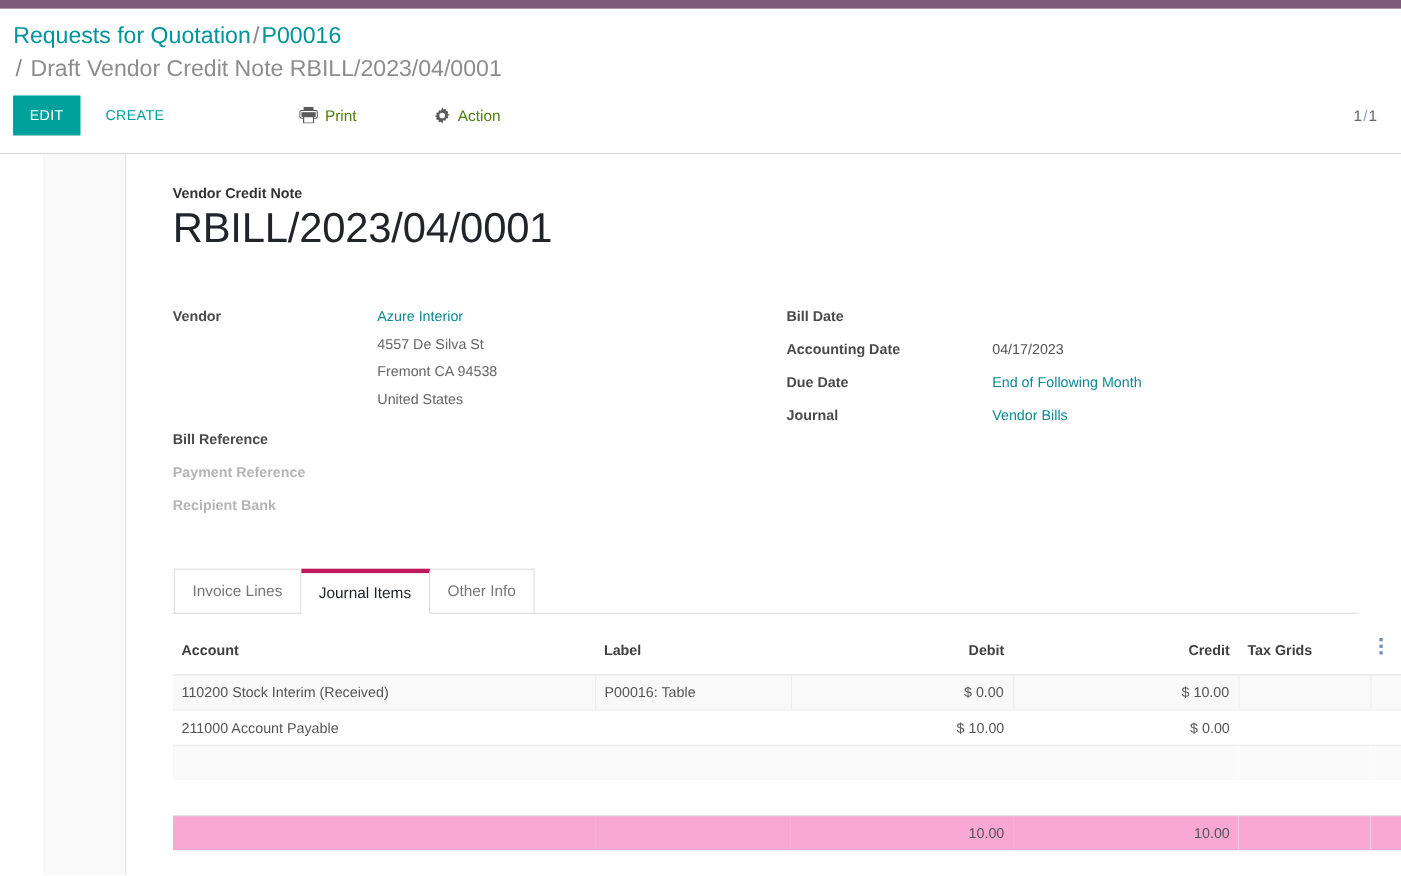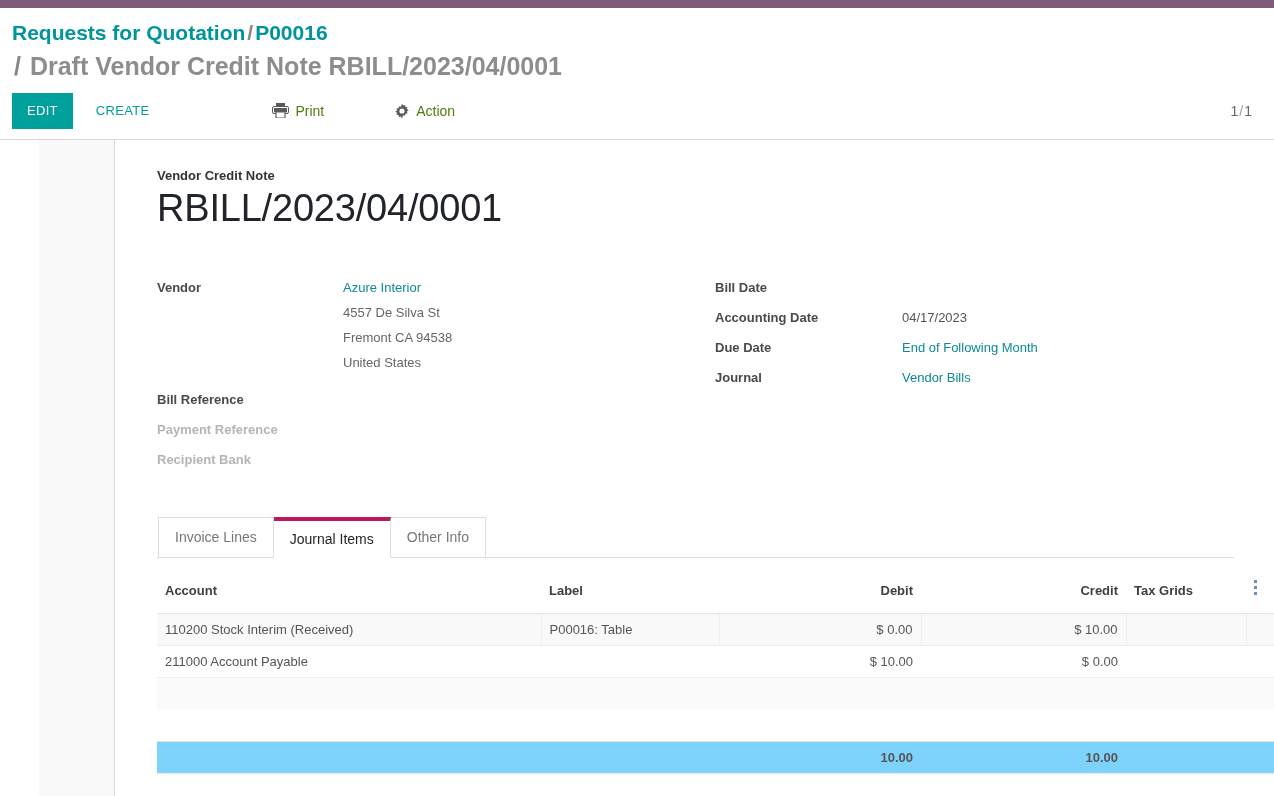--- a/index.html
+++ b/index.html
@@ -27,24 +27,23 @@
   .control-panel {
     background: #ffffff;
     border-bottom: 1px solid #d8d8d8;
     padding: 0;
     height: 132px;
     position: relative;
   }
   .breadcrumb {
     padding: 10px 12px 0 12px;
     line-height: 1.45;
-    font-weight: bold;
   }
   .bc-line1 { font-size: 21px; }
-  .bc-line2 { font-size: 25px; }
+  .bc-line2 { font-size: 21px; }
   .bc-link {
     color: #00949c;
     text-decoration: none;
     cursor: pointer;
   }
   .bc-sep { color: #888888; padding: 0 2px; }
   .bc-current { color: #8d8d8d; }
 
   .toolbar {
     display: flex;
@@ -243,25 +242,25 @@
     background: #fafafa;
     height: 32px;
     border-bottom: 1px solid #ffffff;
   }
   tr.row-spacer td {
     background: #ffffff;
     height: 32px;
     border-bottom: none;
   }
   tfoot td {
-    font-weight: bold;
+    font-weight: normal;
     color: #454545;
     padding: 10px 8px 6px 8px;
     border-top: 1px solid #e0e0e0;
-    background: #7dd3fc;
+    background: #f9a8d4;
   }
   .col-account  { width: 384px; }
   .col-label    { width: 178px; }
   .col-debit    { width: 202px; }
   .col-credit   { width: 205px; }
   .col-taxgrids { width: 120px; }
   .col-optional { width: 30px; }
   th.optional-th {
     text-align: center;
     padding-right: 4px;

